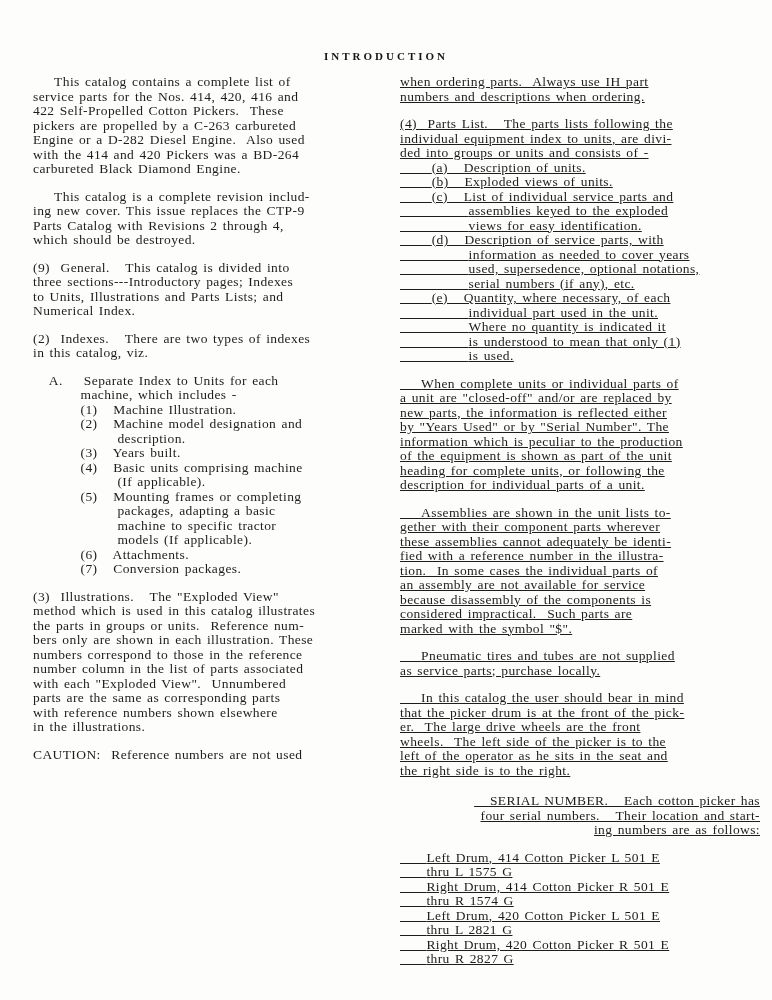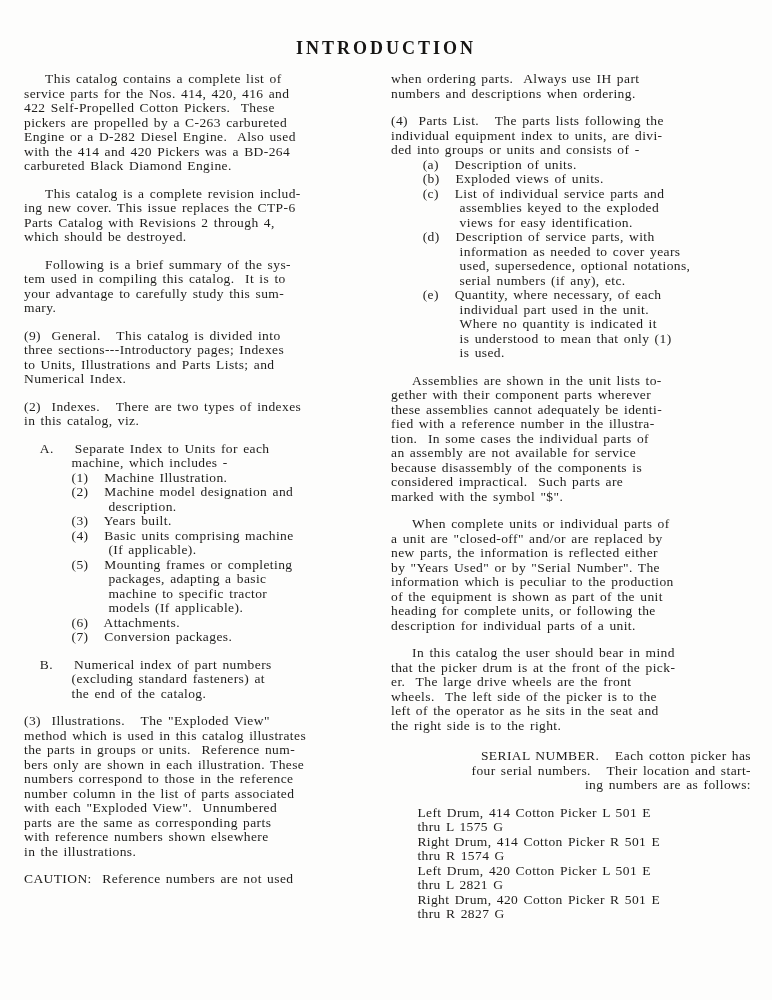--- a/index.html
+++ b/index.html
@@ -12,39 +12,40 @@
     width: 772px;
     height: 1000px;
     background: #fdfdfc;
     color: #1e1d1b;
     font-family: "Liberation Serif", serif;
     overflow: hidden;
   }
   .page-title {
     text-align: center;
     padding-top: 38px;
-    font-size: 18px;
+    font-size: 11px;
     font-weight: 600;
     letter-spacing: 3px;
     color: #161513;
+    margin-top: 12px;
   }
   .columns {
     display: flex;
     margin-top: 13px;
-    padding-left: 24px;
+    padding-left: 33px;
     padding-right: 12px;
   }
   .col {
     font-size: 13.5px;
     line-height: 14.5px;
     letter-spacing: 0.4px;
     word-spacing: 1.5px;
   }
   .col-left  { width: 363px; }
-  .col-right { width: 360px; margin-left: 4px; }
+  .col-right { width: 360px; margin-left: 4px; text-decoration: underline; }
   .para {
     white-space: pre-wrap;
     margin: 0 0 13px 0;
   }
   .para.gap-lg { margin-top: 16px; text-align: right; }
   .para:last-child { margin-bottom: 8px; }
 </style>
 </head>
 <body>
 
@@ -56,50 +57,43 @@
 
     <div class="col col-left">
       <div class="para">    This catalog contains a complete list of
 service parts for the Nos. 414, 420, 416 and
 422 Self-Propelled Cotton Pickers.  These
 pickers are propelled by a C-263 carbureted
 Engine or a D-282 Diesel Engine.  Also used
 with the 414 and 420 Pickers was a BD-264
 carbureted Black Diamond Engine.</div>
       <div class="para">    This catalog is a complete revision includ-
-ing new cover. This issue replaces the CTP-6
+ing new cover. This issue replaces the CTP-9
 Parts Catalog with Revisions 2 through 4,
 which should be destroyed.</div>
-      <div class="para">    Following is a brief summary of the sys-
-tem used in compiling this catalog.  It is to
-your advantage to carefully study this sum-
-mary.</div>
       <div class="para">(9)  General.   This catalog is divided into
 three sections---Introductory pages; Indexes
 to Units, Illustrations and Parts Lists; and
 Numerical Index.</div>
       <div class="para">(2)  Indexes.   There are two types of indexes
 in this catalog, viz.</div>
       <div class="para">   A.    Separate Index to Units for each
          machine, which includes -
          (1)   Machine Illustration.
          (2)   Machine model designation and
                 description.
          (3)   Years built.
          (4)   Basic units comprising machine
                 (If applicable).
          (5)   Mounting frames or completing
                 packages, adapting a basic
                 machine to specific tractor
                 models (If applicable).
          (6)   Attachments.
          (7)   Conversion packages.</div>
-      <div class="para">   B.    Numerical index of part numbers
-         (excluding standard fasteners) at
-         the end of the catalog.</div>
       <div class="para">(3)  Illustrations.   The "Exploded View"
 method which is used in this catalog illustrates
 the parts in groups or units.  Reference num-
 bers only are shown in each illustration. These
 numbers correspond to those in the reference
 number column in the list of parts associated
 with each "Exploded View".  Unnumbered
 parts are the same as corresponding parts
 with reference numbers shown elsewhere
 in the illustrations.</div>
@@ -119,37 +113,39 @@
              views for easy identification.
       (d)   Description of service parts, with
              information as needed to cover years
              used, supersedence, optional notations,
              serial numbers (if any), etc.
       (e)   Quantity, where necessary, of each
              individual part used in the unit.
              Where no quantity is indicated it
              is understood to mean that only (1)
              is used.</div>
+      <div class="para">    When complete units or individual parts of
+a unit are "closed-off" and/or are replaced by
+new parts, the information is reflected either
+by "Years Used" or by "Serial Number". The
+information which is peculiar to the production
+of the equipment is shown as part of the unit
+heading for complete units, or following the
+description for individual parts of a unit.</div>
       <div class="para">    Assemblies are shown in the unit lists to-
 gether with their component parts wherever
 these assemblies cannot adequately be identi-
 fied with a reference number in the illustra-
 tion.  In some cases the individual parts of
 an assembly are not available for service
 because disassembly of the components is
 considered impractical.  Such parts are
 marked with the symbol "$".</div>
-      <div class="para">    When complete units or individual parts of
-a unit are "closed-off" and/or are replaced by
-new parts, the information is reflected either
-by "Years Used" or by "Serial Number". The
-information which is peculiar to the production
-of the equipment is shown as part of the unit
-heading for complete units, or following the
-description for individual parts of a unit.</div>
+      <div class="para">    Pneumatic tires and tubes are not supplied
+as service parts; purchase locally.</div>
       <div class="para">    In this catalog the user should bear in mind
 that the picker drum is at the front of the pick-
 er.  The large drive wheels are the front
 wheels.  The left side of the picker is to the
 left of the operator as he sits in the seat and
 the right side is to the right.</div>
       <div class="para gap-lg">   SERIAL NUMBER.   Each cotton picker has
 four serial numbers.   Their location and start-
 ing numbers are as follows:</div>
       <div class="para">     Left Drum, 414 Cotton Picker L 501 E

